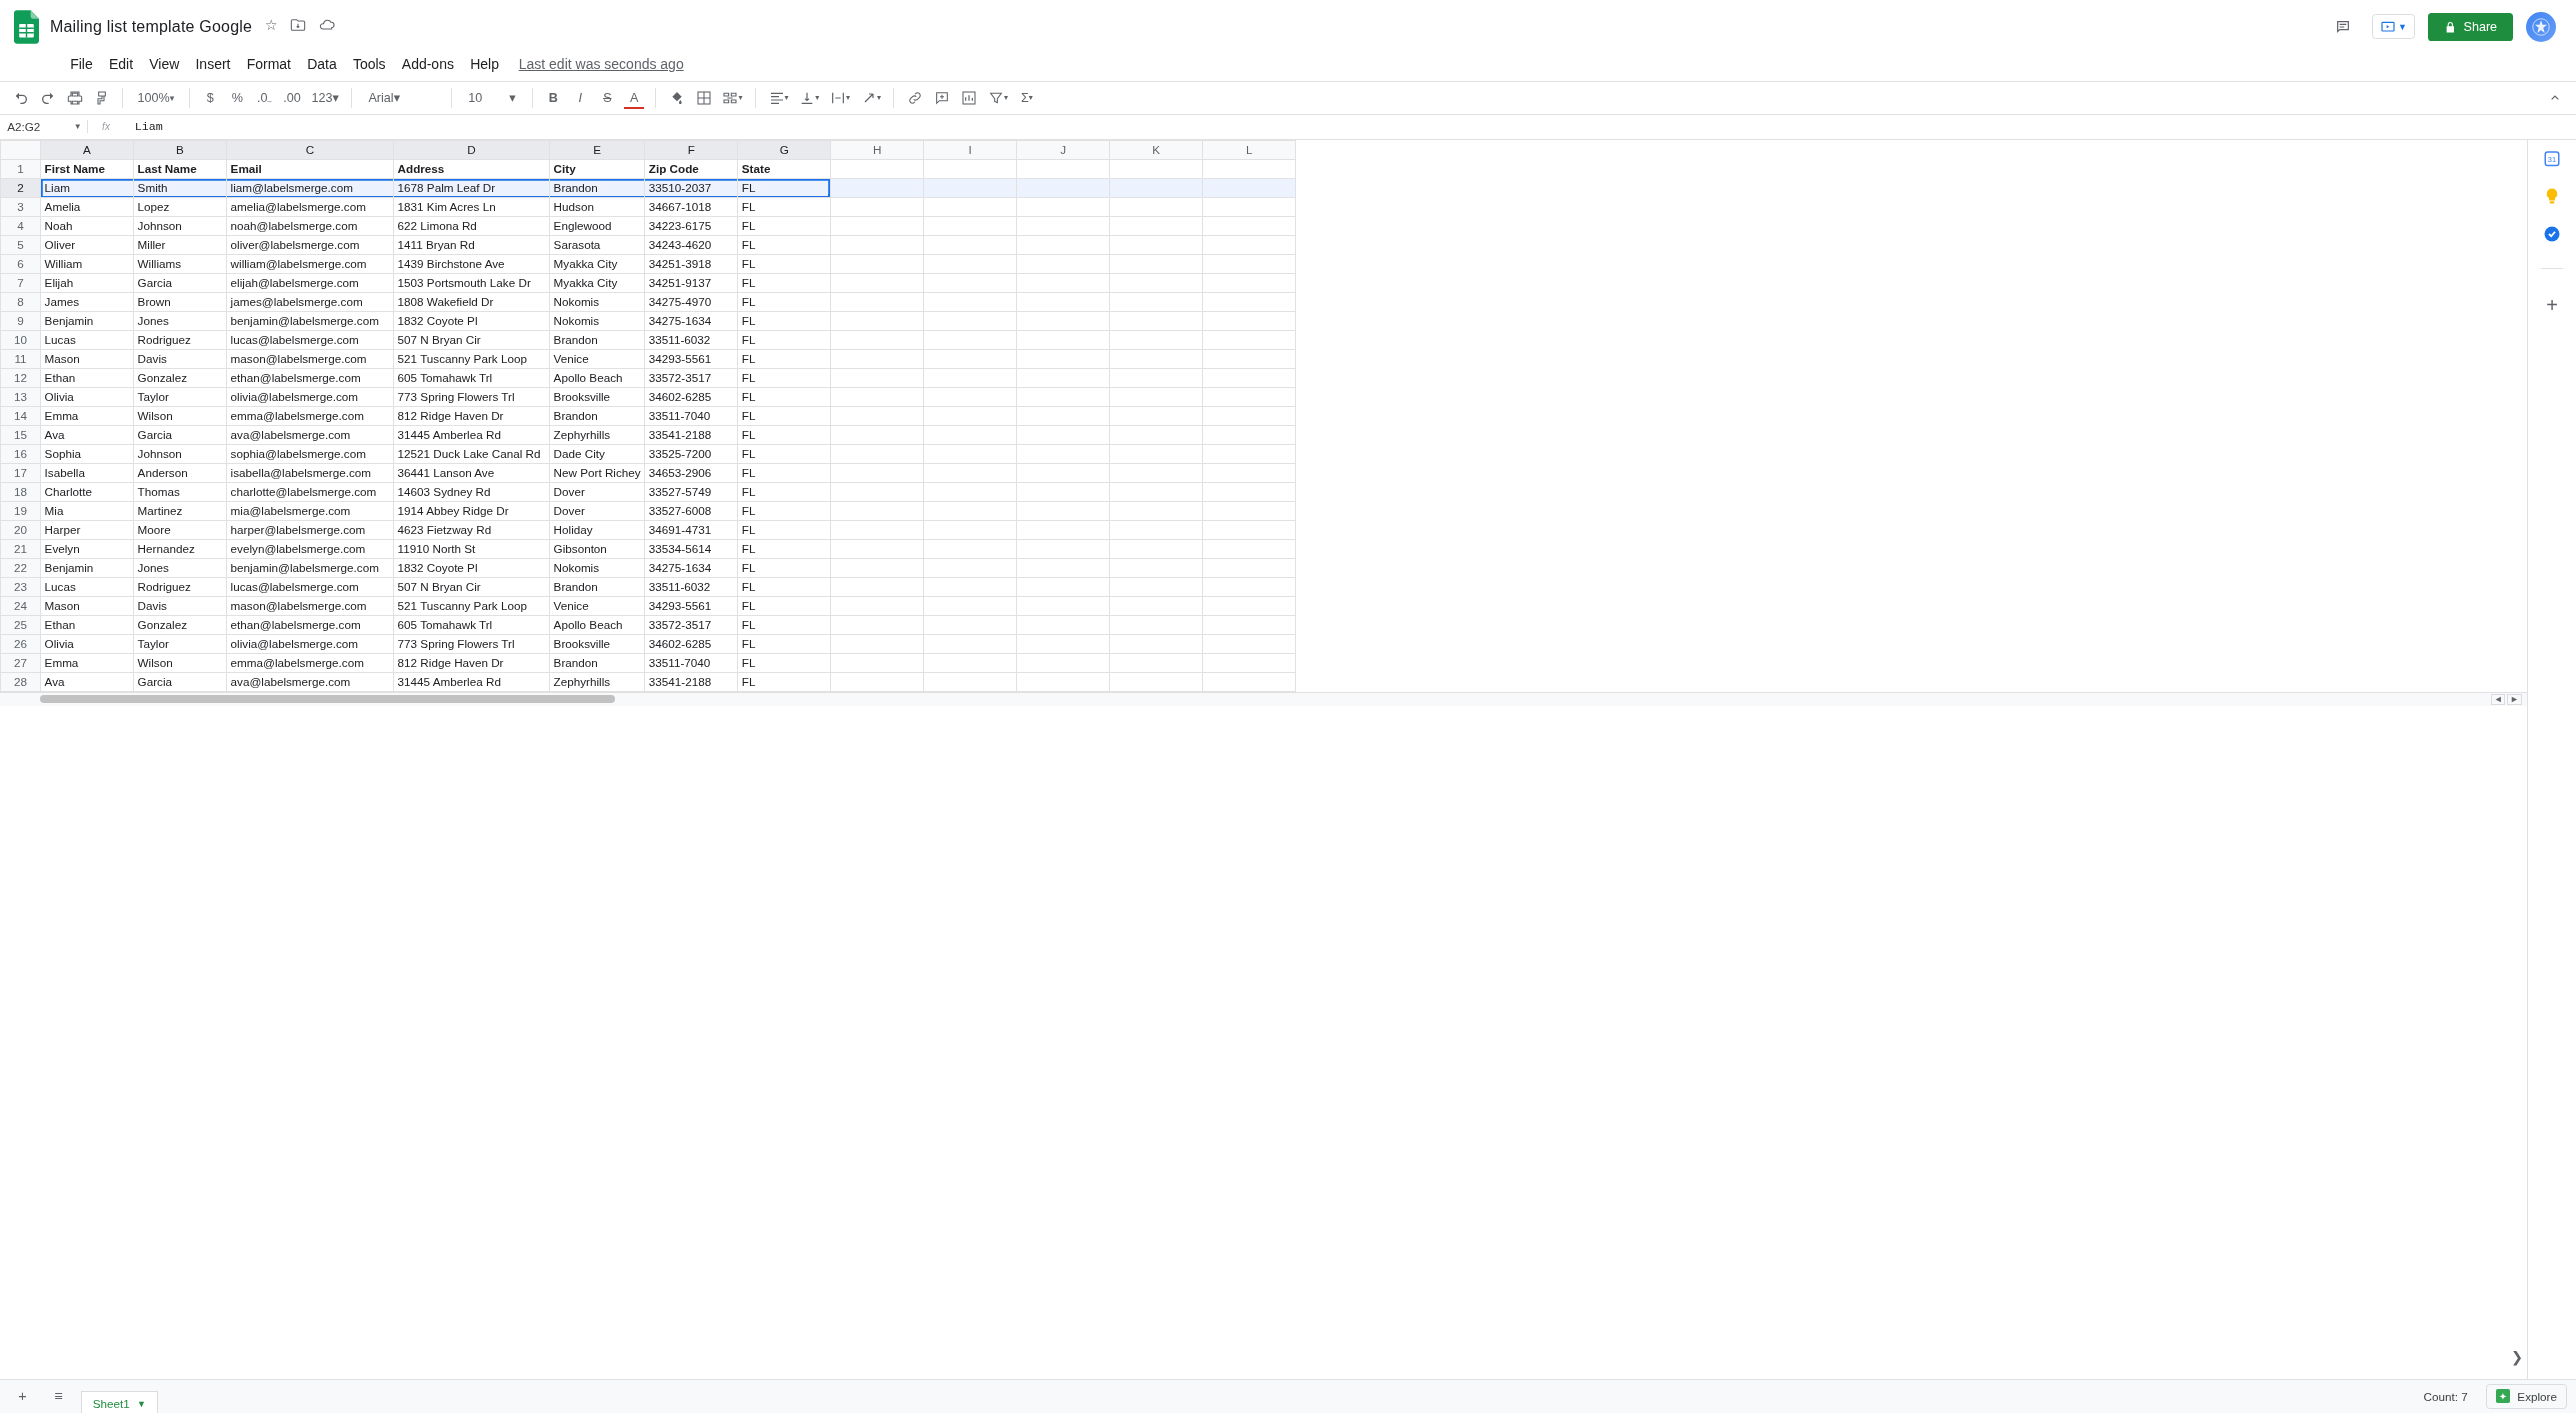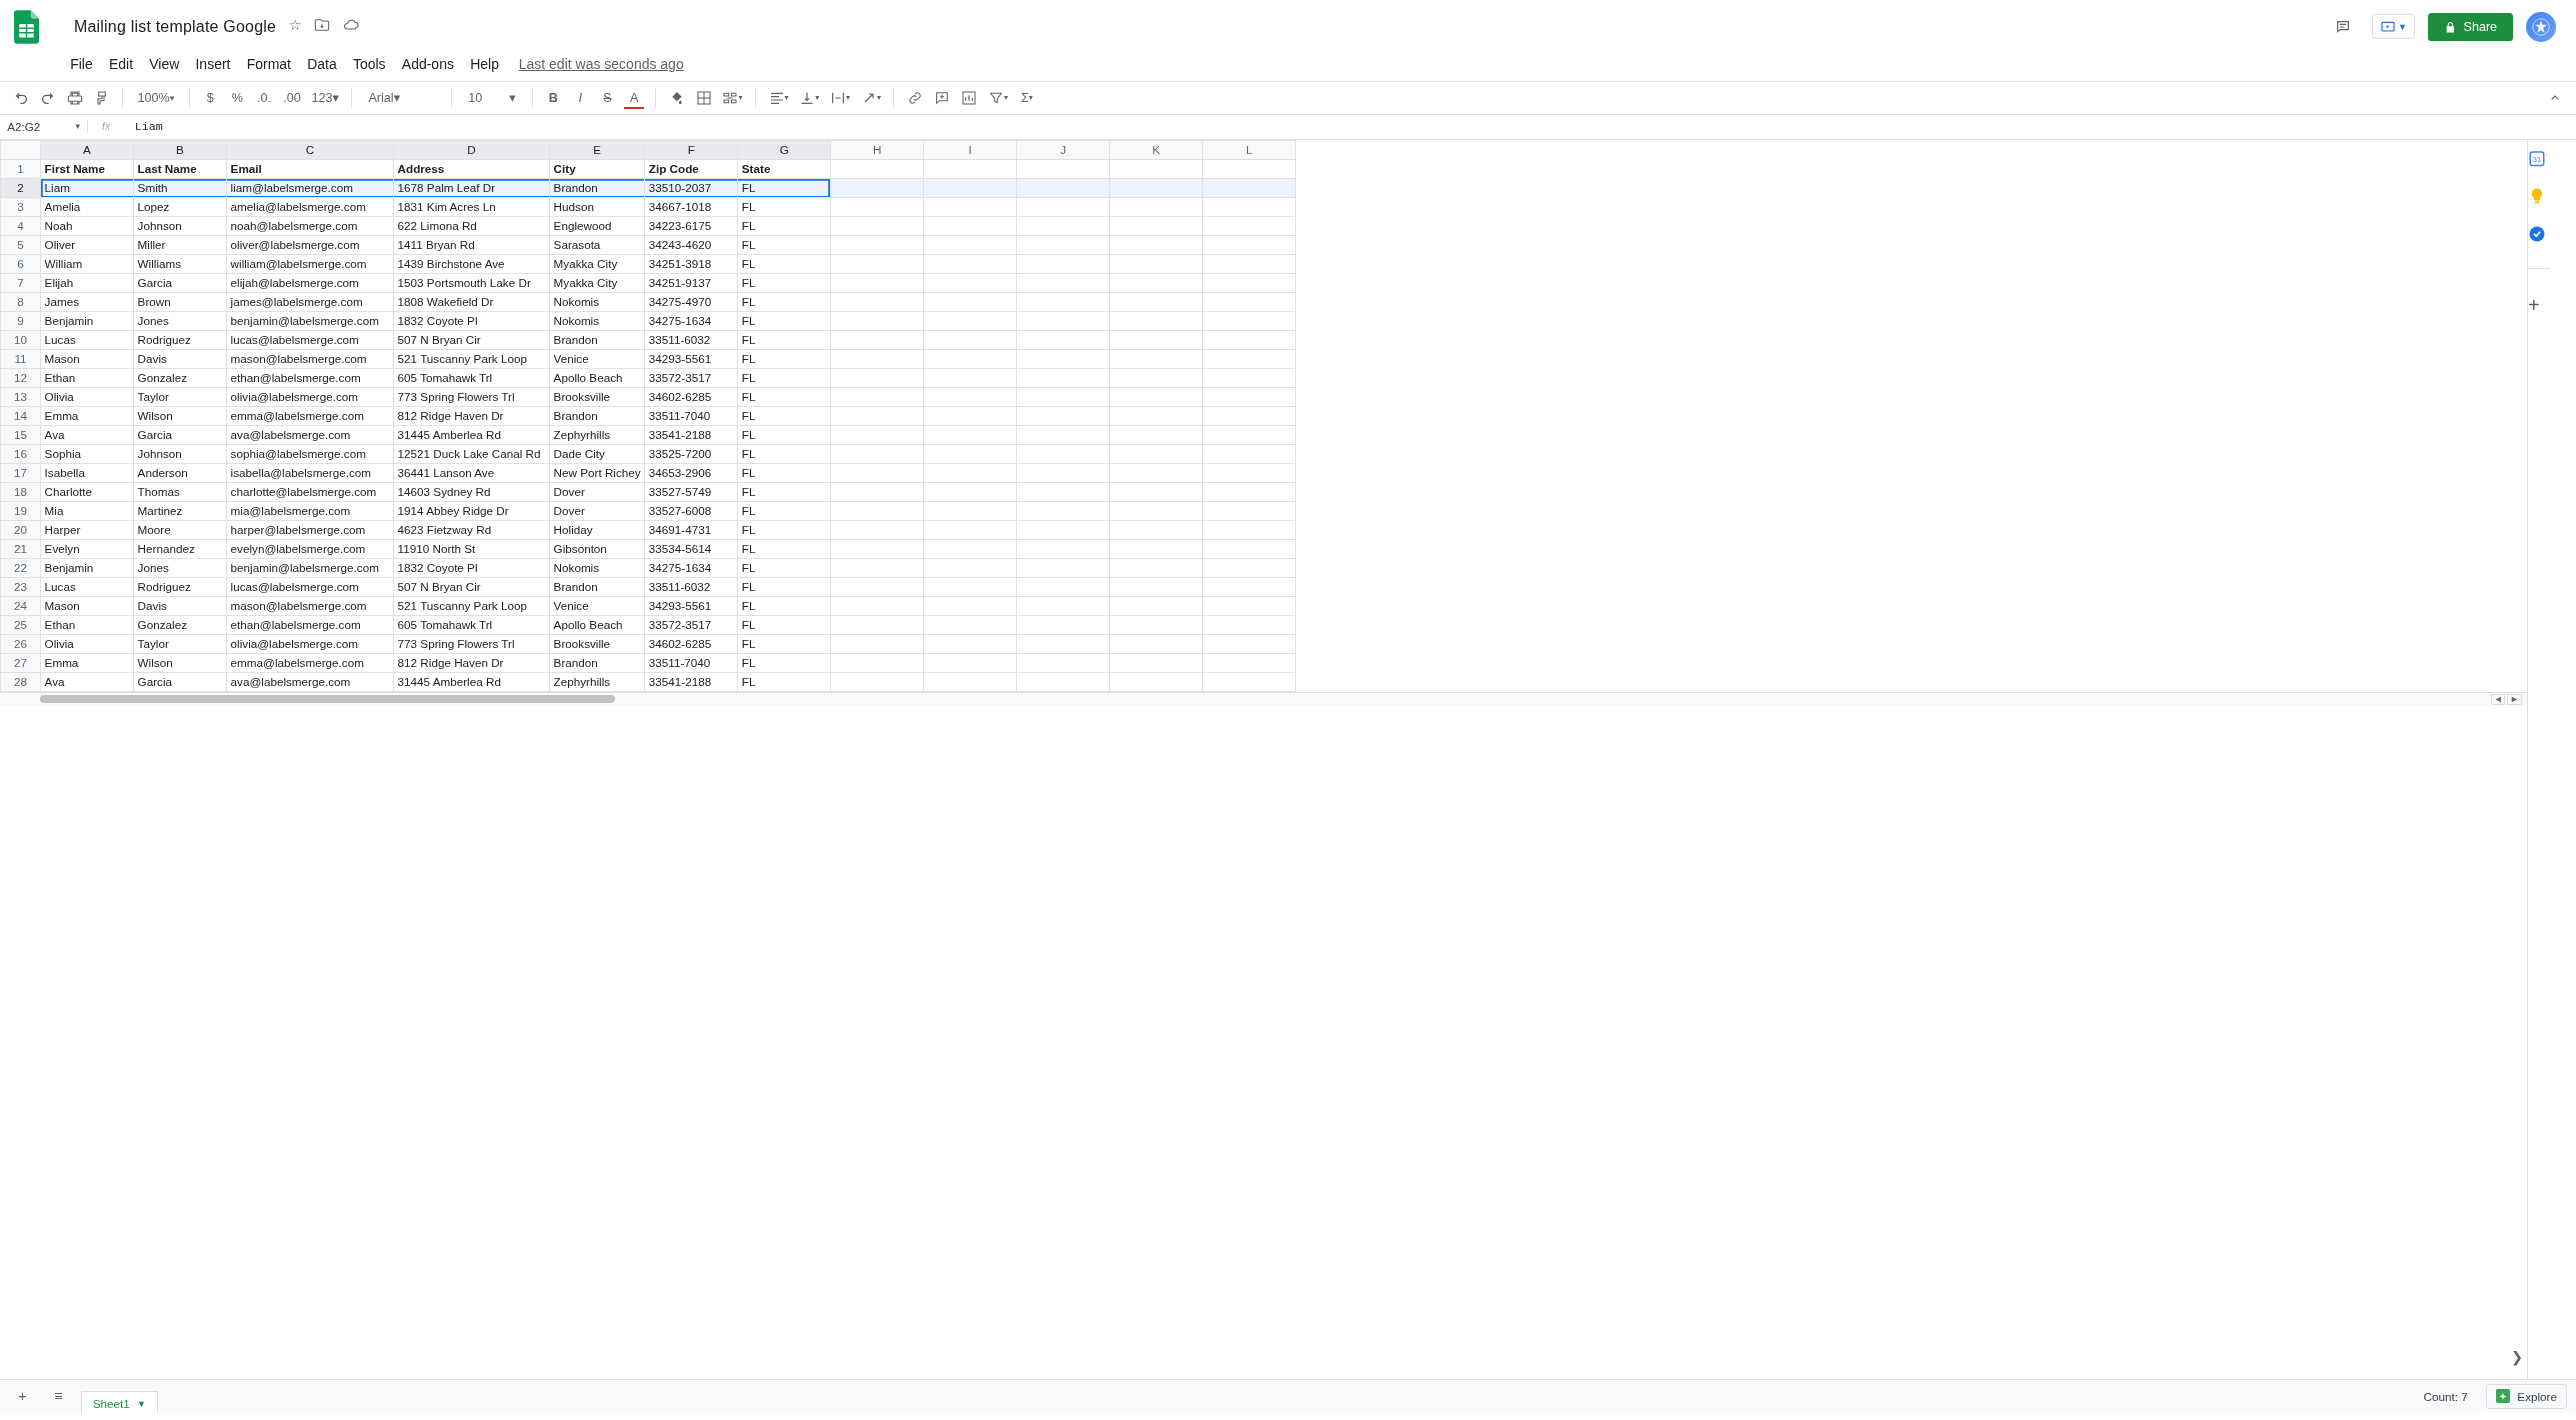--- a/index.html
+++ b/index.html
@@ -3,21 +3,21 @@
 <meta charset="utf-8">
 <style>
   * { box-sizing: border-box; margin: 0; padding: 0; font-family: Arial, sans-serif; }
   body { background: #fff; overflow: hidden; }
 
   
   .header { display: flex; align-items: center; padding: 5.4px 10.8px 0 10.8px; }
   .sheets-logo { width: 32px; height: 43px; display:flex; align-items:center; justify-content:center; }
   .sheets-logo svg { width: 25px; height: 34px; }
   .title-area { flex: 0 0 auto; display:flex; align-items:center; gap:12.6px; margin-left:7.2px; }
-  .doc-title { font-size: 16px; color:#202124; letter-spacing:0.2px;margin-left:24px; }
+  .doc-title { font-size: 16px; color:#202124; letter-spacing:0.2px; }
   .title-icons { display:flex; gap:12.6px; color:#5f6368; }
   .title-icons span { cursor:pointer; font-size:14.4px; }
   .header-right { margin-left:auto; display:flex; align-items:center; gap:12.6px; padding-right:9px;}
   .icon-btn { width:32px; height:32px; border-radius:50%; display:flex; align-items:center; justify-content:center; color:#5f6368; cursor:pointer; }
   .present-btn { border:0.9px solid #dadce0; border-radius:3.6px; padding:3.6px 7.2px; display:flex; align-items:center; gap:1.8px; color:#1a73e8; cursor:pointer;}
   .present-btn .chev { font-size:9px; }
   .share-btn { background:#1e8e3e; color:#fff; border-radius:3.6px; padding:7.2px 16px; font-size:12.6px; font-weight:500; display:flex; align-items:center; gap:7.2px; cursor:pointer;}
   .avatar { width:30.5px; height:30.5px; border-radius:50%; background:linear-gradient(135deg,#4285f4,#669df6); display:flex; align-items:center; justify-content:center;}
   .avatar svg{width:18px;height:18px;fill:#fff;opacity:.9;}
 
@@ -64,21 +64,21 @@
   .cRest{width:93px;}
   
   tr.selected-row td.cell{ background:#ecf2fe;}
   tr.selected-row td.cell.sel-first{ box-shadow: inset 1.8px 0 0 #1a73e8, inset 0 1.8px 0 #1a73e8, inset 0 -0.9px 0 #1a73e8;}
   tr.selected-row td.cell.sel-mid{ box-shadow: inset 0 1.8px 0 #1a73e8, inset 0 -0.9px 0 #1a73e8;}
   tr.selected-row td.cell.sel-last{ box-shadow: inset -1.8px 0 0 #1a73e8, inset 0 1.8px 0 #1a73e8, inset 0 -0.9px 0 #1a73e8; position:relative;}
   tr.selected-row td.cell.sel-last::after{content:"";position:absolute;right:-2.7px;bottom:-2.7px;width:5.4px;height:5.4px;background:#1a73e8;}
   th.row-h.sel, th.col-h.sel{ background:#e8eaed; color:#202124;}
 
   
-  .side-panel{ width:49px; border-left:0.9px solid #e0e0e0; display:flex; flex-direction:column; padding-top:9px; gap:20px;}
+  .side-panel{ width:49px; border-left:0.9px solid #e0e0e0; display:flex; flex-direction:column; align-items:center; padding-top:9px; gap:20px;}
   .side-panel .sicon{ width:18px; height:18px; cursor:pointer;}
   .side-sep{width:21.6px;height:0.9px;background:#e0e0e0;margin:5.4px 0;}
   .side-panel .plus{ font-size:20px; color:#5f6368; cursor:pointer;}
   .side-expand{ position:absolute; right:50px; bottom:12.6px; width:18px; height:18px; display:flex; align-items:center; justify-content:center; color:#5f6368; font-size:14.4px; cursor:pointer;}
 
   
   .hscroll-strip{height:14.4px;background:#f8f9fa;border-top:0.9px solid #e0e0e0; position:relative;}
   .hscroll-thumb{position:absolute;left:40px;top:2.7px;height:8px;width:575px;background:#c1c1c1;border-radius:4.5px;}
   .hscroll-nav{position:absolute;right:5.4px;top:0;display:flex;gap:1.8px;color:#5f6368;font-size:9px;align-items:center;height:100%;}
   .hscroll-nav span{border:0.9px solid #dadce0;width:14.4px;height:10.8px;display:flex;align-items:center;justify-content:center;cursor:pointer;}

